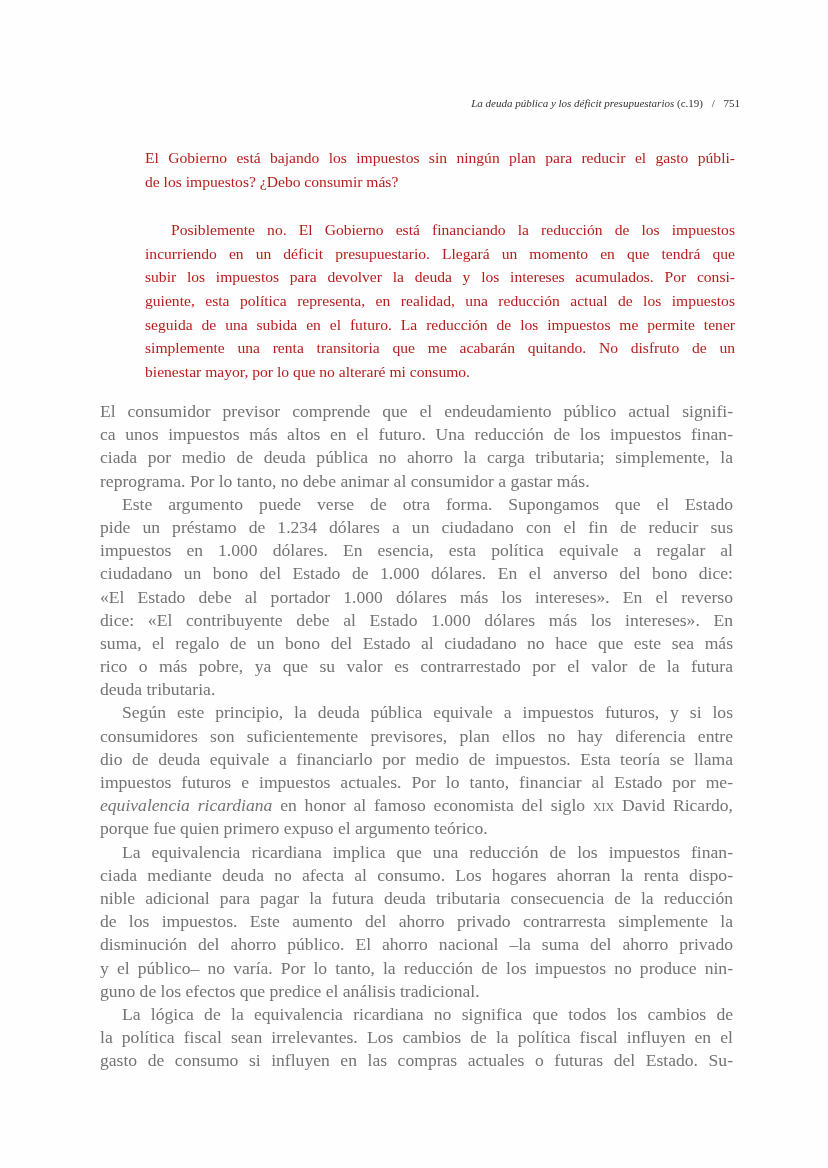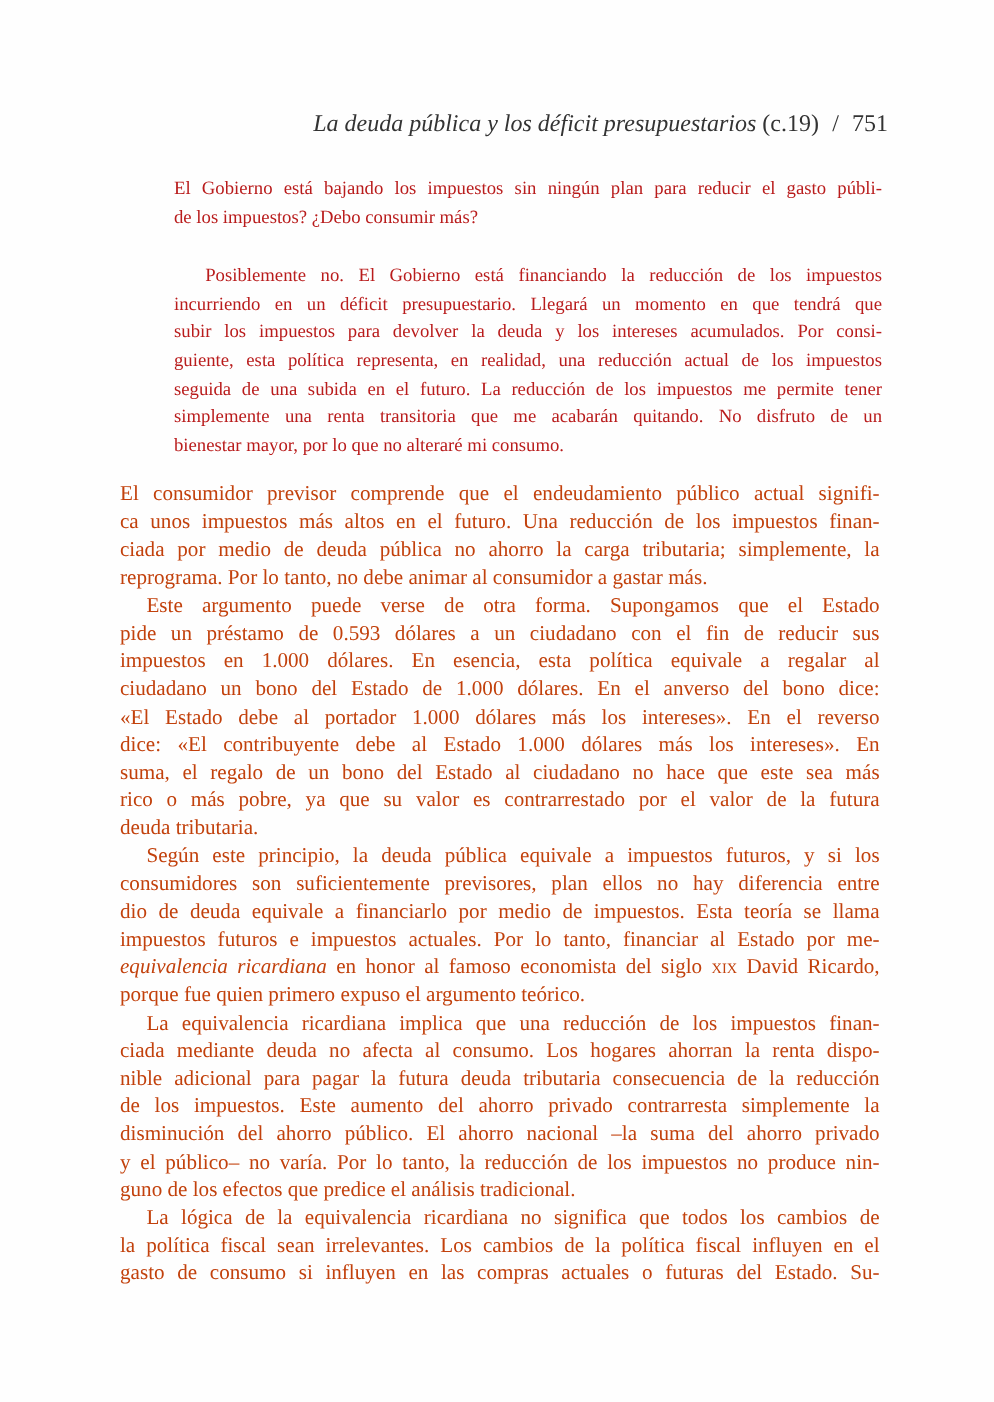--- a/index.html
+++ b/index.html
@@ -18,21 +18,21 @@
     .page {
       position: absolute;
       left: 0; top: 0;
       width: 828px; height: 1168px;
       background: #fefefe;
     }
     .running-head {
       position: absolute;
       top: 93px;
       right: 88px;
-      font-size: 20px;
+      font-size: 11px;
       line-height: 20px;
       color: #333;
       white-space: nowrap;
     }
     .running-head .rh-title { font-style: italic; }
     .running-head .rh-chapter { font-style: normal; }
     .running-head .rh-sep { margin: 0 6px; }
 
     .quote {
       position: absolute;
@@ -43,21 +43,21 @@
       line-height: 23.6px;
       color: #b91c1c;
     }
     .body-text {
       position: absolute;
       left: 100px;
       top: 400px;
       width: 633px;
       font-size: 17.6px;
       line-height: 23.2px;
-      color: #c2410c;
+      color: #737373;
     }
     .line {
       display: block;
       white-space: nowrap;
       text-align: justify;
       text-align-last: justify;
       height: inherit;
     }
     .line.last {
       text-align-last: left;
@@ -101,21 +101,21 @@
   <div class="body-text">
     <div class="para">
       <span class="line">El consumidor previsor comprende que el endeudamiento público actual signifi-</span>
       <span class="line">ca unos impuestos más altos en el futuro. Una reducción de los impuestos finan-</span>
       <span class="line">ciada por medio de deuda pública no ahorro la carga tributaria; simplemente, la</span>
       <span class="line last">reprograma. Por lo tanto, no debe animar al consumidor a gastar más.</span>
     </div>
 
     <div class="para">
       <span class="line indent">Este argumento puede verse de otra forma. Supongamos que el Estado</span>
-      <span class="line">pide un préstamo de 0.593 dólares a un ciudadano con el fin de reducir sus</span>
+      <span class="line">pide un préstamo de 1.234 dólares a un ciudadano con el fin de reducir sus</span>
       <span class="line">impuestos en 1.000 dólares. En esencia, esta política equivale a regalar al</span>
       <span class="line">ciudadano un bono del Estado de 1.000 dólares. En el anverso del bono dice:</span>
       <span class="line">«El Estado debe al portador 1.000 dólares más los intereses». En el reverso</span>
       <span class="line">dice:  «El contribuyente debe al Estado 1.000 dólares más los intereses». En</span>
       <span class="line">suma, el regalo de un bono del Estado al ciudadano no hace que este sea más</span>
       <span class="line">rico o más pobre, ya que su valor es contrarrestado por el valor de la futura</span>
       <span class="line last">deuda tributaria.</span>
     </div>
 
     <div class="para">

